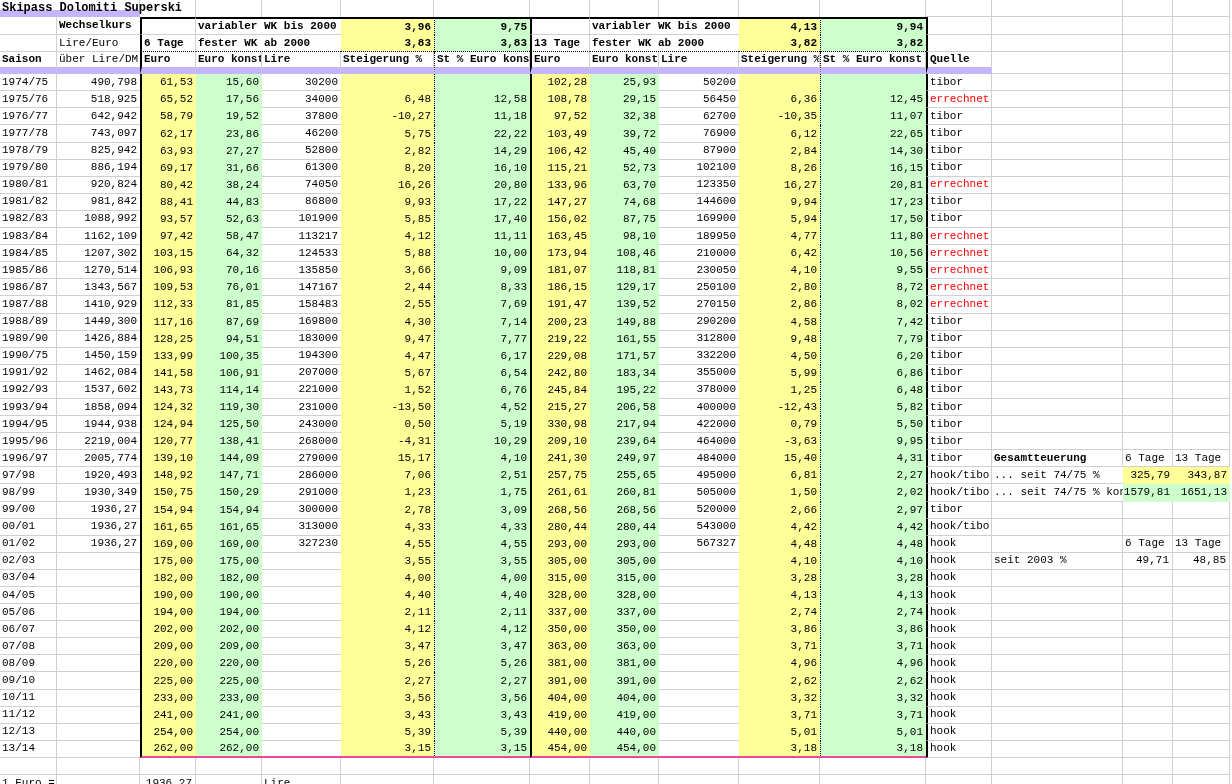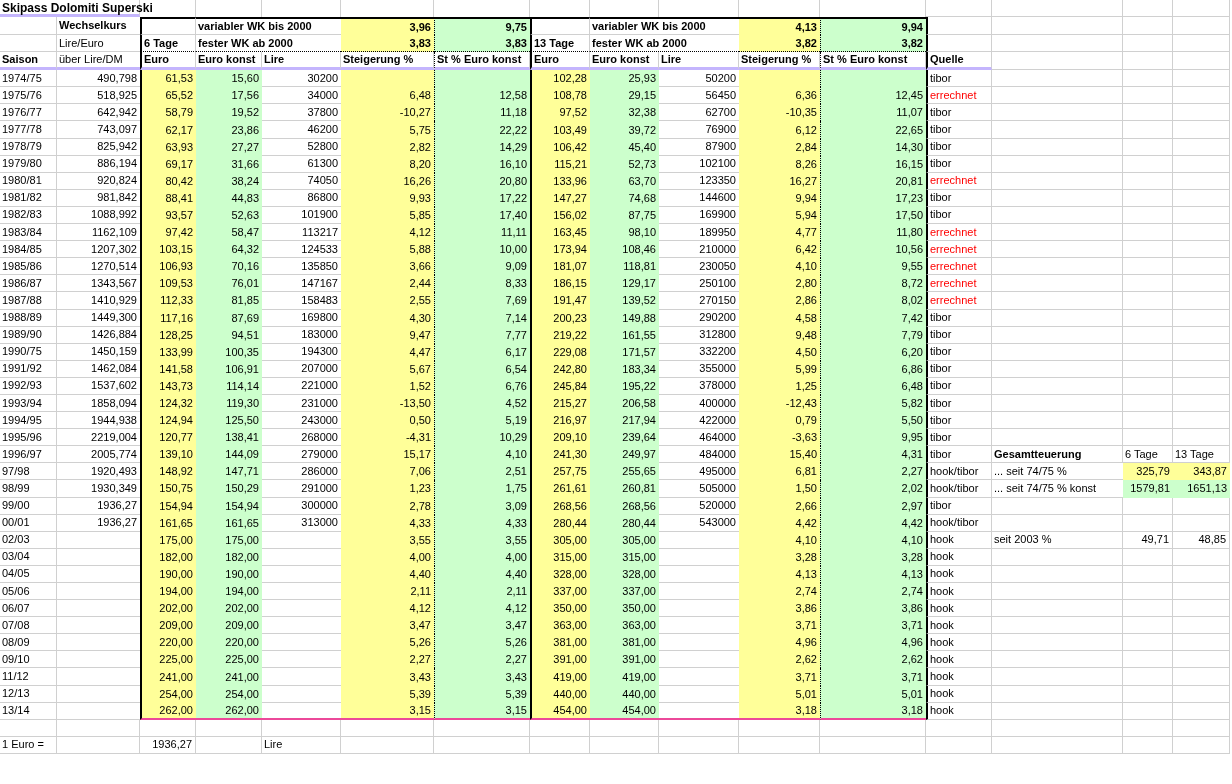--- a/index.html
+++ b/index.html
@@ -1,32 +1,32 @@
 <!DOCTYPE html>
 <html><head>
 <meta charset="utf-8">
 <style>
   html,body{margin:0;padding:0;background:#fff;}
   .sheet{position:relative;width:1232px;height:784px;overflow:hidden;background:#fff;
-         font-family:Liberation Sans, sans-serif;font-size:11px;color:#000;}
+         font-family:Liberation Mono, monospace;font-size:11px;color:#000;}
   table{border-spacing:0;border-collapse:separate;table-layout:fixed;width:1230px;}
   td{height:17.1px;box-sizing:border-box;padding:0;white-space:nowrap;overflow:hidden;
      border-right:1px solid #d0d0d0;border-bottom:1px solid #d0d0d0;
      font-size:11px;line-height:15px;}
   .num{text-align:right;padding-right:3px;}
   .tl{text-align:left;padding-left:2px;}
   .b{font-weight:bold;}
   .red{color:#FF0000;margin-left:24px;}
   .fy{background:#FFFF99;border-right:none;border-bottom:none;}
   .fg{background:#CCFFCC;border-right:none;border-bottom:none;}
   .nr{border-right:none;}
   .nb{border-bottom:none;}
   .bl-dot{border-left:1px dotted #000;}
   .bb-dot{border-bottom:1px dotted #000;}
-  .bb-black{border-bottom:3px solid #c4b5fd;}
+  .bb-black{border-bottom:7px solid #c4b5fd;}
   .bl-thick{border-left:2px solid #000;}
   .bt-thick{border-top:2px solid #000;}
   .bb-thick{border-bottom:2px solid #ec4899;}
   .title{position:absolute;left:2px;top:1px;font-weight:bold;font-size:12px;white-space:nowrap;z-index:5;}
 </style>
 </head>
 <body>
 
 <div class="sheet">
   <div class="title">Skipass Dolomiti Superski</div>
@@ -487,21 +487,21 @@
           <td class="tl"></td>
         </tr>
         <tr>
           <td class="tl">1994/95</td>
           <td class="num nr">1944,938</td>
           <td class="num fy bl-thick">124,94</td>
           <td class="num fg">125,50</td>
           <td class="num nr">243000</td>
           <td class="num fy">0,50</td>
           <td class="num fg bl-dot">5,19</td>
-          <td class="num fy bl-thick">216,97</td>
+          <td class="num fy bl-thick">330,98</td>
           <td class="num fg">217,94</td>
           <td class="num nr">422000</td>
           <td class="num fy">0,79</td>
           <td class="num fg bl-dot">5,50</td>
           <td class="tl bl-thick">tibor</td>
           <td class="tl"></td>
           <td class="tl"></td>
           <td class="tl"></td>
         </tr>
         <tr>
@@ -606,20 +606,38 @@
           <td class="num fg">280,44</td>
           <td class="num nr">543000</td>
           <td class="num fy">4,42</td>
           <td class="num fg bl-dot">4,42</td>
           <td class="tl bl-thick">hook/tibor</td>
           <td class="tl"></td>
           <td class="tl"></td>
           <td class="tl"></td>
         </tr>
         <tr>
+          <td class="tl">01/02</td>
+          <td class="num nr">1936,27</td>
+          <td class="num fy bl-thick">169,00</td>
+          <td class="num fg">169,00</td>
+          <td class="num nr">327230</td>
+          <td class="num fy">4,55</td>
+          <td class="num fg bl-dot">4,55</td>
+          <td class="num fy bl-thick">293,00</td>
+          <td class="num fg">293,00</td>
+          <td class="num nr">567327</td>
+          <td class="num fy">4,48</td>
+          <td class="num fg bl-dot">4,48</td>
+          <td class="tl bl-thick">hook</td>
+          <td class="tl"></td>
+          <td class="tl">6 Tage</td>
+          <td class="tl">13 Tage</td>
+        </tr>
+        <tr>
           <td class="tl">02/03</td>
           <td class="num nr"></td>
           <td class="num fy bl-thick">175,00</td>
           <td class="num fg">175,00</td>
           <td class="num nr"></td>
           <td class="num fy">3,55</td>
           <td class="num fg bl-dot">3,55</td>
           <td class="num fy bl-thick">305,00</td>
           <td class="num fg">305,00</td>
           <td class="num nr"></td>
@@ -744,20 +762,38 @@
           <td class="num fy bl-thick">225,00</td>
           <td class="num fg">225,00</td>
           <td class="num nr"></td>
           <td class="num fy">2,27</td>
           <td class="num fg bl-dot">2,27</td>
           <td class="num fy bl-thick">391,00</td>
           <td class="num fg">391,00</td>
           <td class="num nr"></td>
           <td class="num fy">2,62</td>
           <td class="num fg bl-dot">2,62</td>
+          <td class="tl bl-thick">hook</td>
+          <td class="tl"></td>
+          <td class="tl"></td>
+          <td class="tl"></td>
+        </tr>
+        <tr>
+          <td class="tl">10/11</td>
+          <td class="num nr"></td>
+          <td class="num fy bl-thick">233,00</td>
+          <td class="num fg">233,00</td>
+          <td class="num nr"></td>
+          <td class="num fy">3,56</td>
+          <td class="num fg bl-dot">3,56</td>
+          <td class="num fy bl-thick">404,00</td>
+          <td class="num fg">404,00</td>
+          <td class="num nr"></td>
+          <td class="num fy">3,32</td>
+          <td class="num fg bl-dot">3,32</td>
           <td class="tl bl-thick">hook</td>
           <td class="tl"></td>
           <td class="tl"></td>
           <td class="tl"></td>
         </tr>
         <tr>
           <td class="tl">11/12</td>
           <td class="num nr"></td>
           <td class="num fy bl-thick">241,00</td>
           <td class="num fg">241,00</td>

